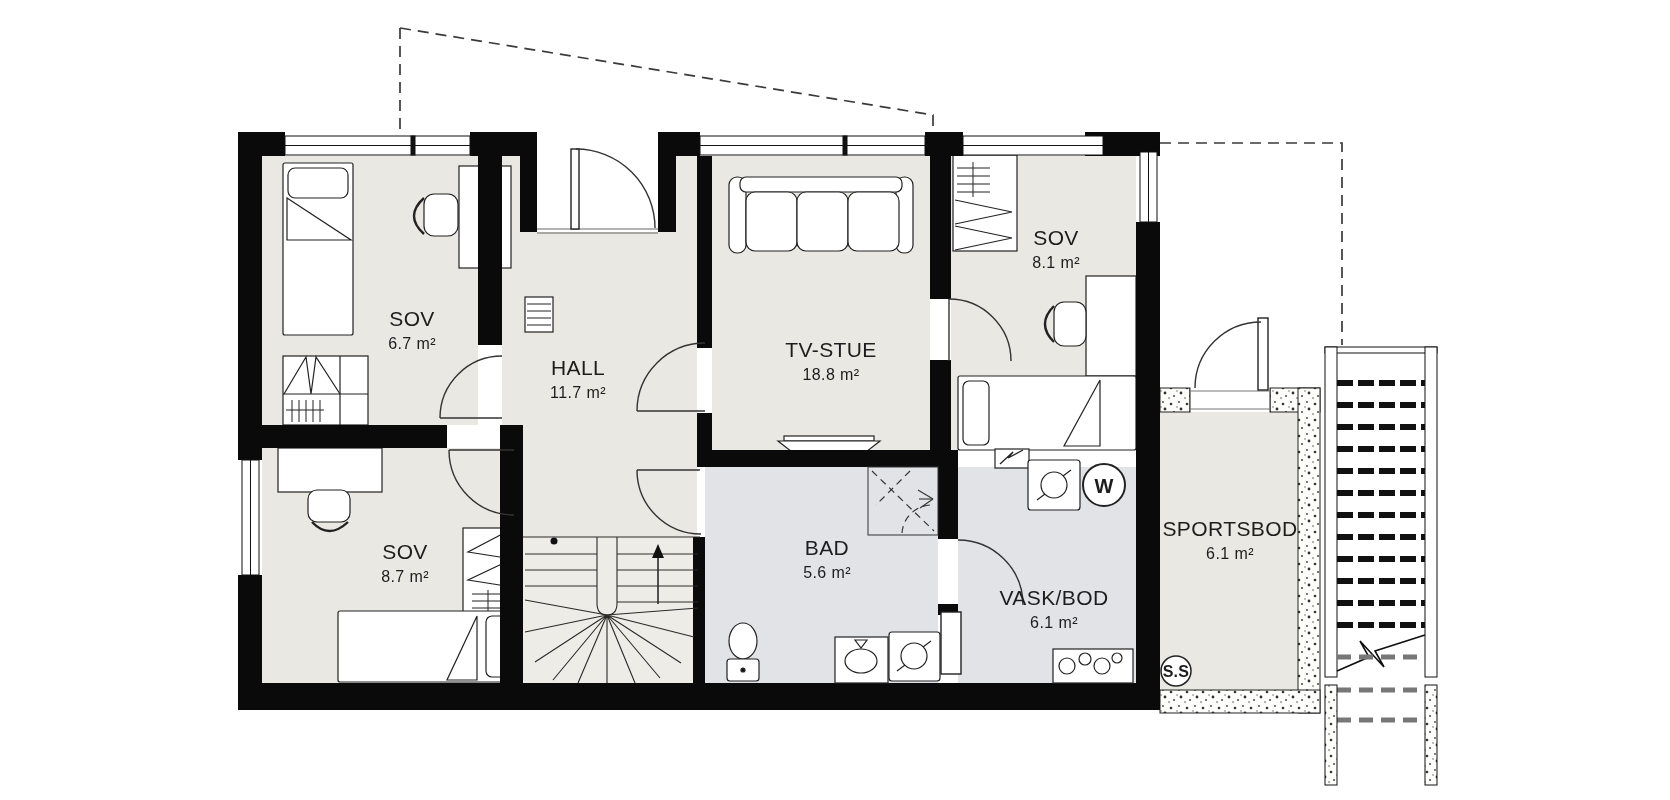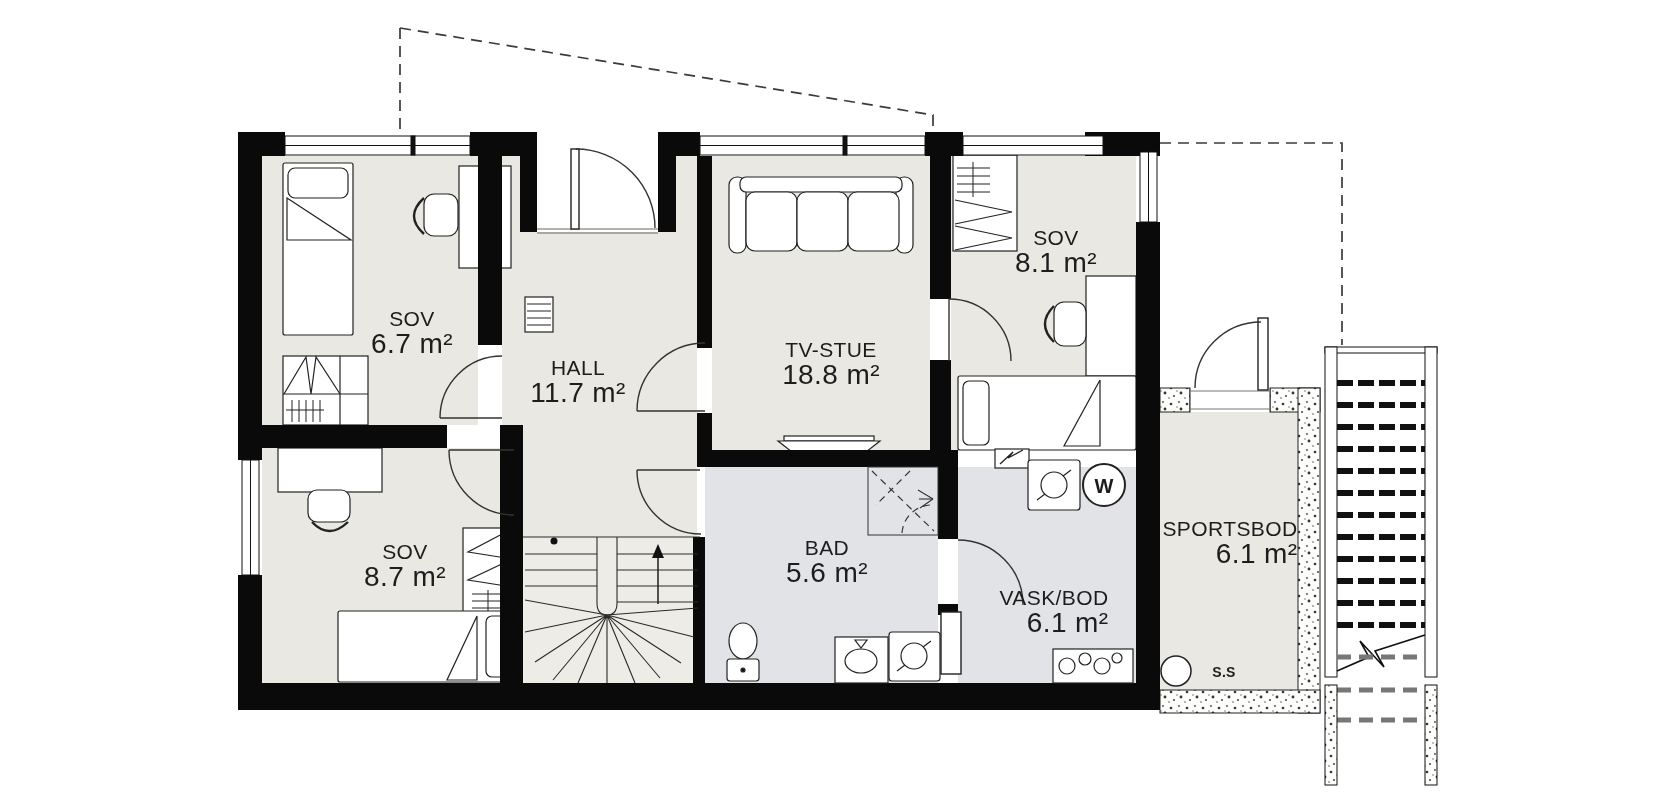--- a/index.html
+++ b/index.html
@@ -2,24 +2,24 @@
 <html><head>
 <meta charset="utf-8">
 <style>
   html,body{margin:0;padding:0;background:#ffffff;}
   #canvas{position:relative;width:1670px;height:800px;background:#ffffff;overflow:hidden;
           font-family:"Liberation Sans",sans-serif;}
   #plan-svg{position:absolute;left:0;top:0;}
   .room-label{position:absolute;transform:translate(-50%,-50%);text-align:center;
     font-weight:normal;color:#1d1d1d;font-size:21px;line-height:25px;white-space:nowrap;
     letter-spacing:.4px;}
-  .room-label .area{font-size:28px;text-align:right;}
+  .room-label .area{font-size:16px;}
   .marker-label{position:absolute;transform:translate(-50%,-50%);font-weight:bold;color:#1d1d1d;}
   #marker-w{font-size:20px;}
-  #marker-ss{font-size:14px;letter-spacing:.3px;margin-left:48px;}
+  #marker-ss{font-size:16px;letter-spacing:.3px;}
 </style>
 </head>
 <body>
 
 <div id="canvas">
 
   <svg id="plan-svg" width="1670" height="800" viewBox="0 0 1670 800" xmlns="http://www.w3.org/2000/svg">
     <defs>
       <pattern id="stip" width="16" height="16" patternUnits="userSpaceOnUse">
         <rect width="16" height="16" fill="#fdfdfb"></rect>

